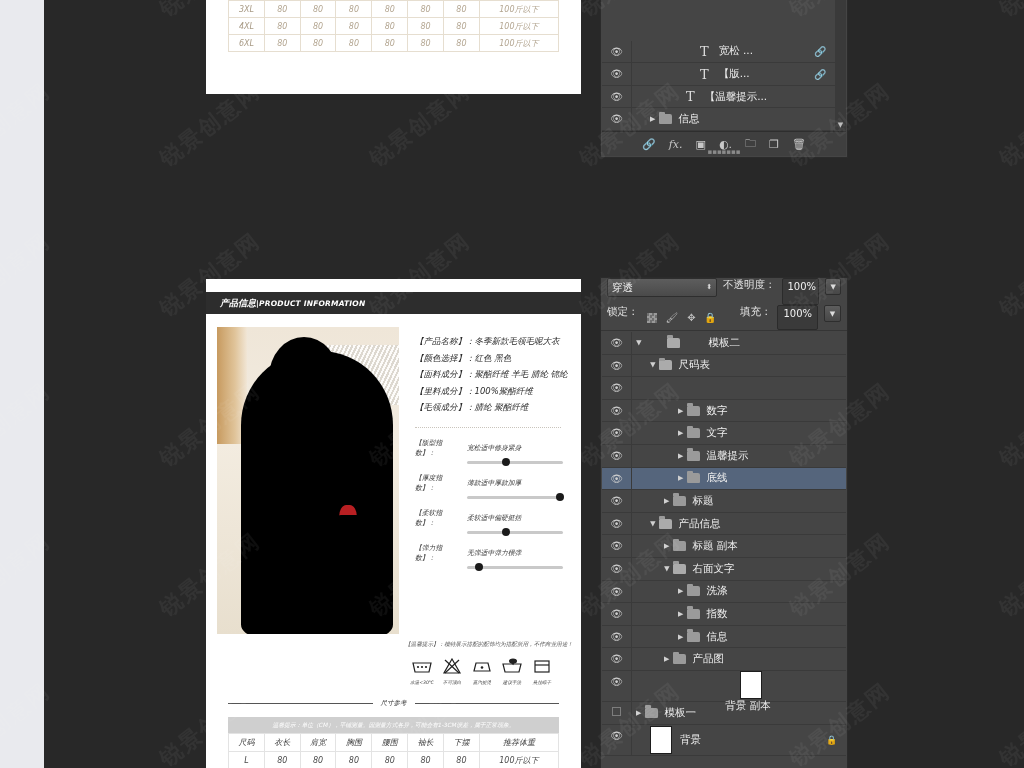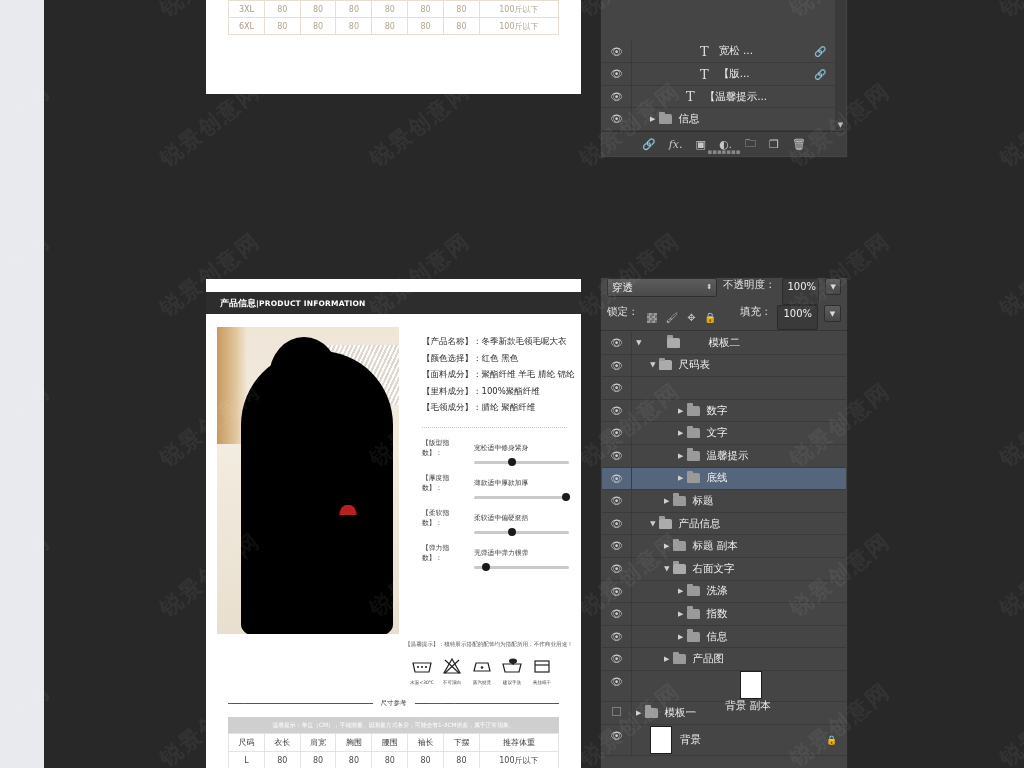--- a/index.html
+++ b/index.html
@@ -13,21 +13,21 @@
   
   .wm-layer{position:absolute;inset:0;pointer-events:none;z-index:60;overflow:hidden;}
   .wm{position:absolute;font-family:"DejaVu Sans","Liberation Sans",sans-serif;
       font-weight:700;color:rgba(255,255,255,.055);
       transform:rotate(-38deg);white-space:nowrap;letter-spacing:2px;}
 
   
   .left-strip{position:absolute;left:0;top:0;width:44px;height:768px;background:#e9eaee;z-index:5;}
 
   
-  .doc{position:absolute;background:#fff;z-index:10;}
+  .doc{position:absolute;background:#fff;z-index:10;font-style:italic;}
 
   
   #doc-top{left:206px;top:0;width:375px;height:94px;}
   .tbl{width:100%;border-collapse:collapse;table-layout:fixed;}
   .tbl td{
     border:1px solid #e6ded0;text-align:center;font-size:8px;color:#b3a590;
     height:17px;font-family:"DejaVu Sans","Liberation Sans",sans-serif;
   }
   .tbl td.sz{color:#a89a85;}
   .tbl td.wt{color:#b3a590;}
@@ -54,21 +54,21 @@
   .photo .blur{position:absolute;right:0;top:18px;width:85px;height:60px;
     background:repeating-linear-gradient(115deg,#fff 0 2px,#d9d5cd 2px 4px);opacity:.85;}
   .photo .silhouette{
     position:absolute;left:24px;top:24px;width:152px;height:285px;background:#000;
     border-radius:48% 48% 10% 10% / 26% 26% 4% 4%;
   }
   .photo .head{position:absolute;left:52px;top:10px;width:70px;height:80px;background:#000;border-radius:50%;}
   .photo .red{position:absolute;left:122px;top:178px;width:18px;height:30px;background:#b81f22;border-radius:40%;}
   .photo .arm{position:absolute;left:108px;top:188px;width:40px;height:120px;background:#000;border-radius:40% 20% 6% 6%;}
 
-  .specs{flex:1;padding-left:23px;padding-top:6px;}
+  .specs{flex:1;padding-left:16px;padding-top:6px;}
   .spec-row{font-size:8.5px;color:#2b2b2b;line-height:1.95;white-space:nowrap;}
   .spec-row b{font-weight:400;}
   .dotted{border-top:1px dotted #c9c4bc;margin:11px 8px 10px 0;}
 
   .idx{margin-right:6px;}
   .idx-row{margin-bottom:9px;}
   .idx-top{display:flex;align-items:center;font-size:6.8px;color:#3a3a3a;}
   .idx-label{width:46px;flex:none;}
   .idx-opts{flex:1;display:flex;justify-content:flex-start;padding-left:6px;padding-right:4px;}
   .idx-bar{position:relative;height:3px;background:#c9c9c9;border-radius:2px;margin:3px 0 0 52px;}
@@ -159,20 +159,30 @@
 <body>
 
 <div class="left-strip"></div>
 
 <div class="doc" id="doc-top">
   <div class="wrap">
     <table class="tbl">
       <tbody id="top-table-body">
           <tr>
             <td class="sz">3XL</td>
+            <td class="">80</td>
+            <td class="">80</td>
+            <td class="">80</td>
+            <td class="">80</td>
+            <td class="">80</td>
+            <td class="">80</td>
+            <td class="wt" style="width: 24%;">100斤以下</td>
+          </tr>
+          <tr>
+            <td class="sz">4XL</td>
             <td class="">80</td>
             <td class="">80</td>
             <td class="">80</td>
             <td class="">80</td>
             <td class="">80</td>
             <td class="">80</td>
             <td class="wt" style="width: 24%;">100斤以下</td>
           </tr>
           <tr>
             <td class="sz">6XL</td>

